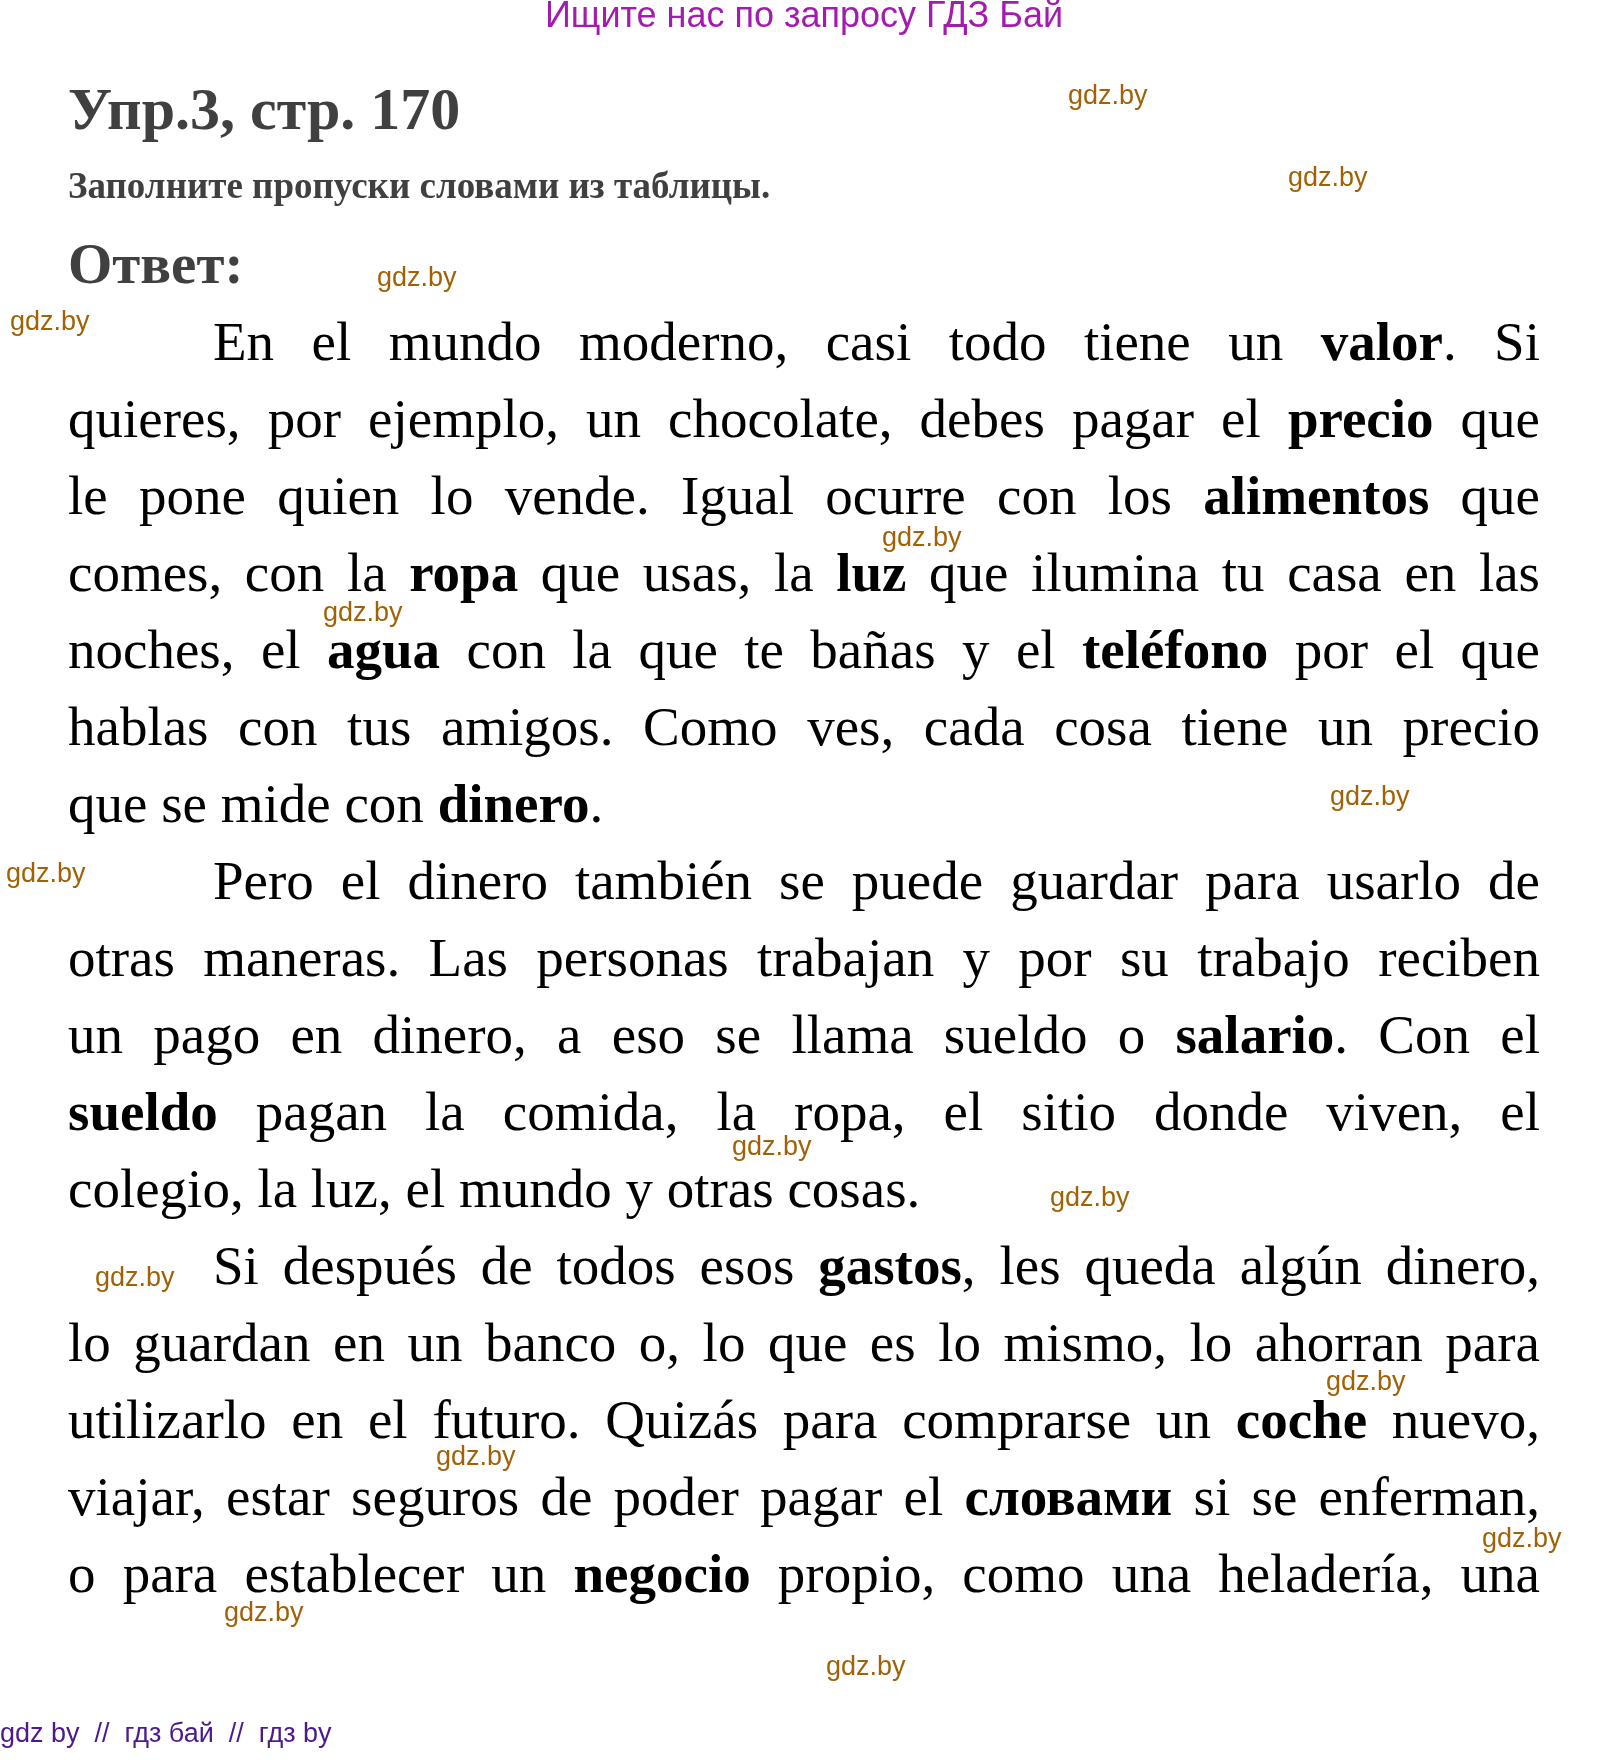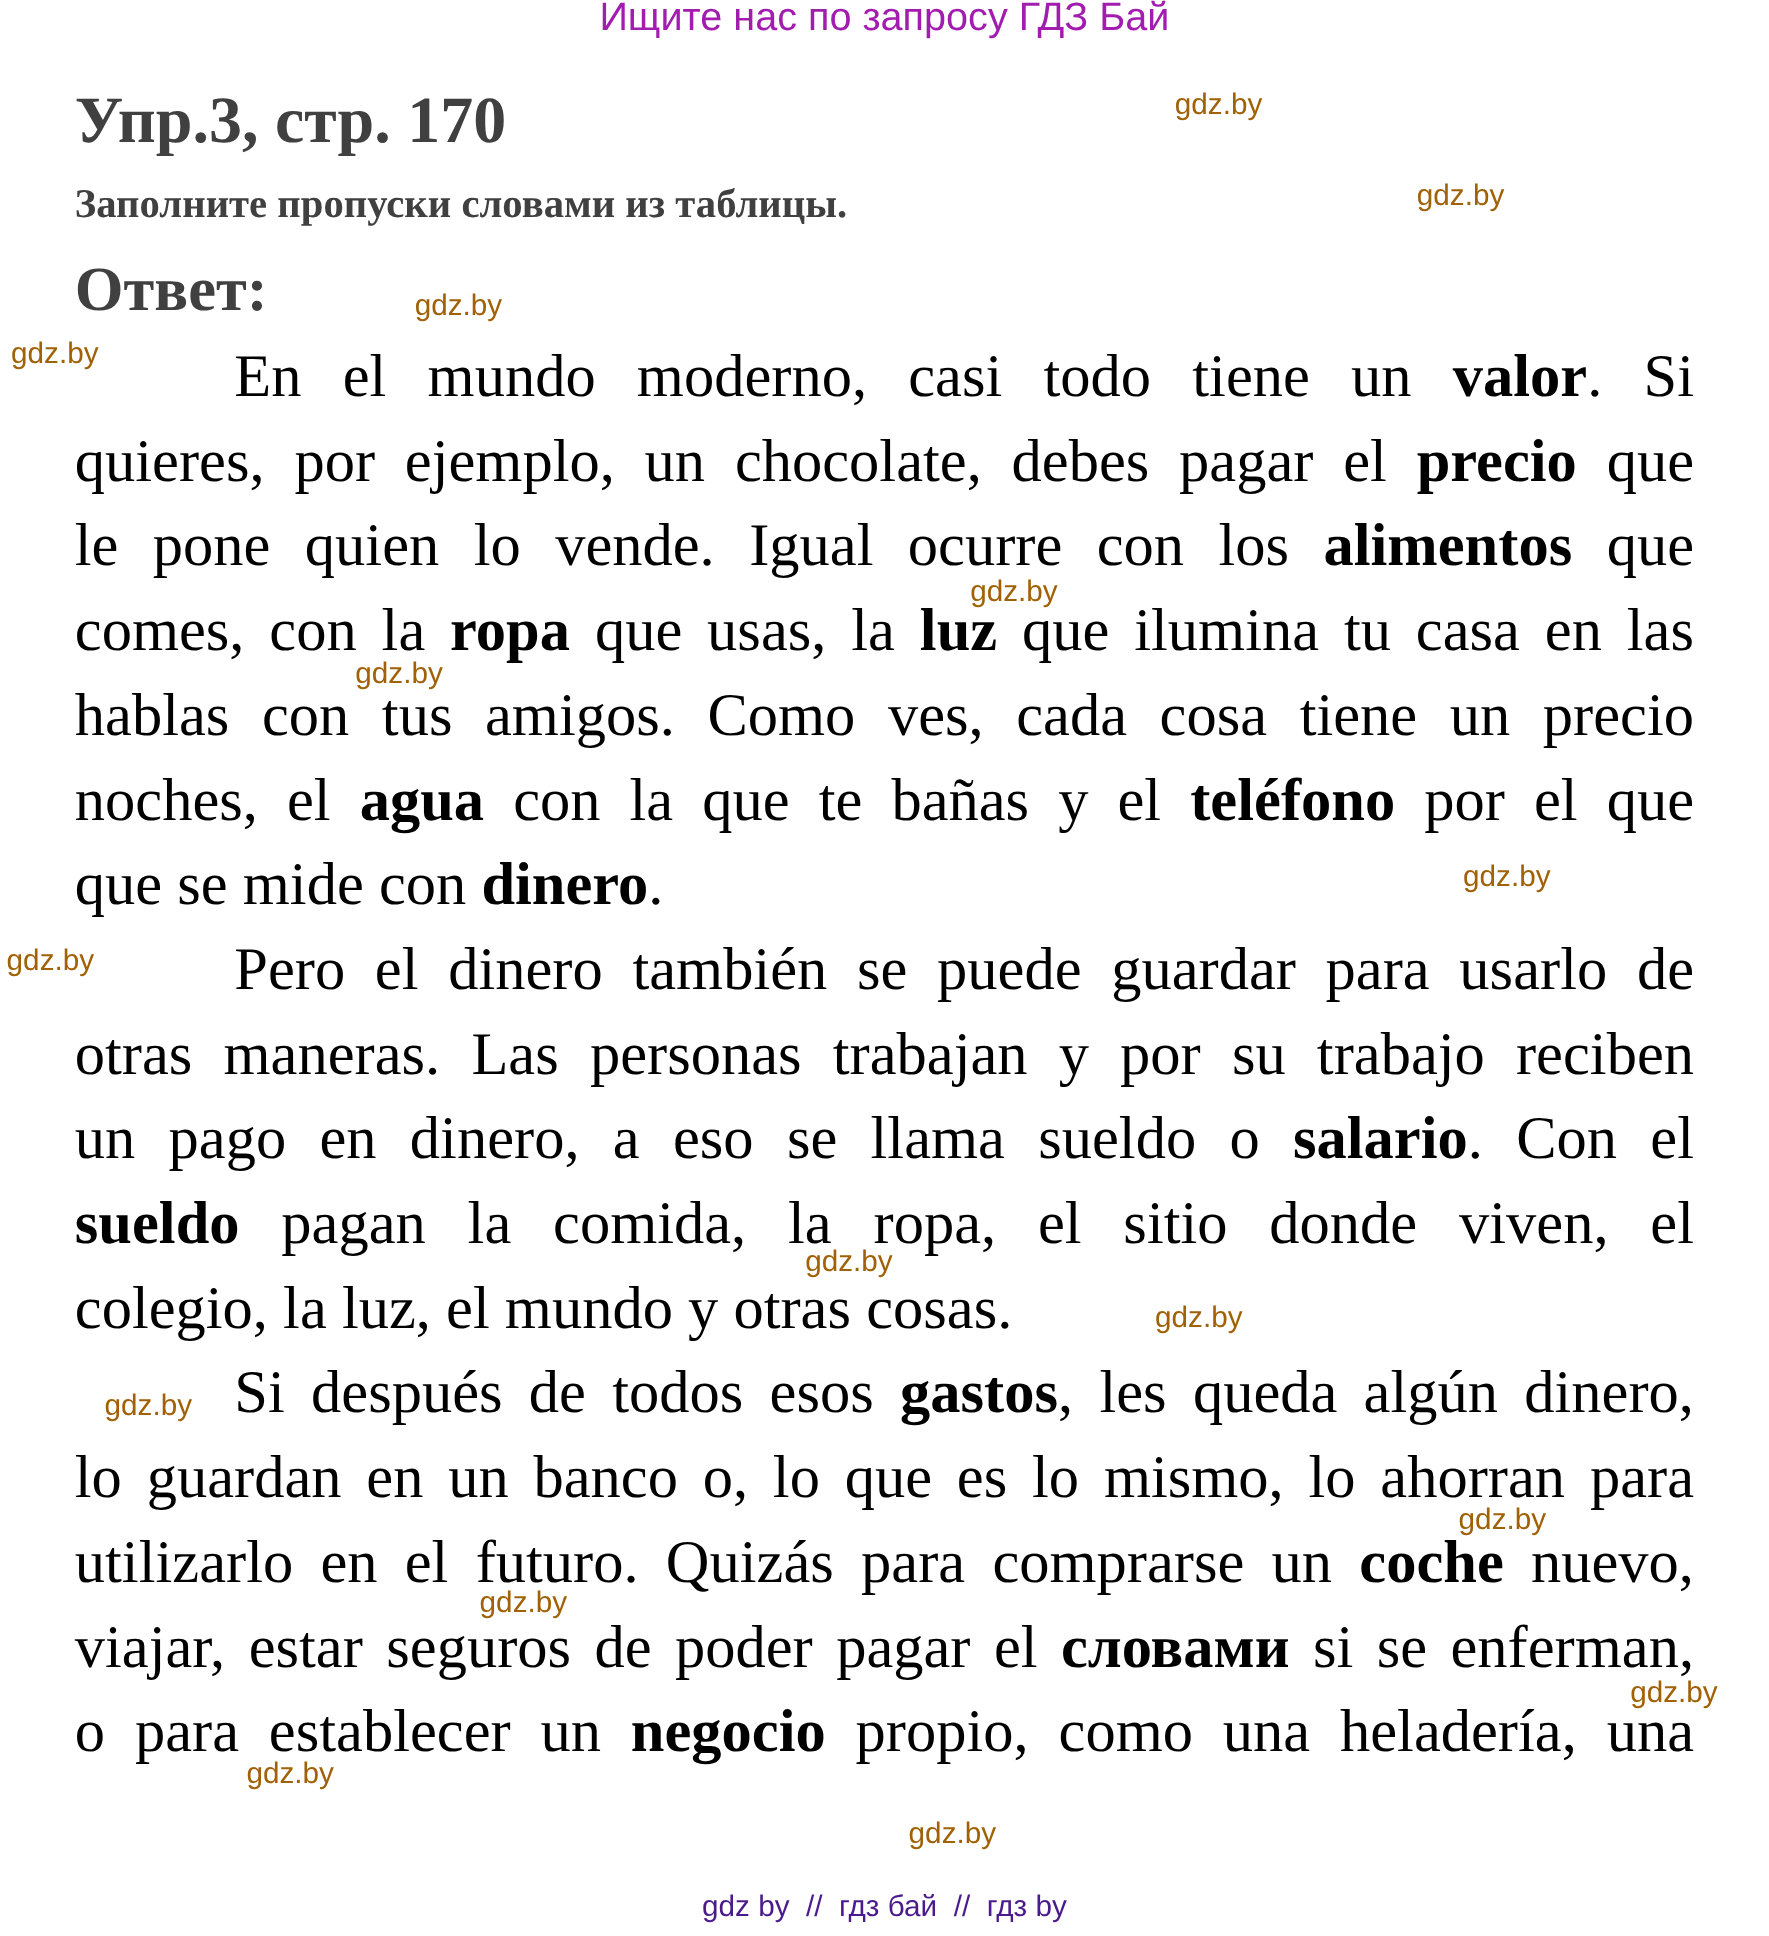--- a/index.html
+++ b/index.html
@@ -25,41 +25,41 @@
     text-align: justify; text-align-last: justify; overflow: visible;
   }
   .line.last { text-align-last: left; }
   .line.indent { padding-left: 145px; }
   .line b { font-weight: bold; }
   .wm {
     position: absolute; font-family: "Liberation Sans", sans-serif;
     font-size: 27px; line-height: 30px; color: #a16207; white-space: nowrap;
   }
   .footer {
-    position: absolute; top: 1718px; left: 0; width: 1608px; text-align: center;
+    position: absolute; top: 1718px; left: 0; width: 1608px; 
     font-family: "Liberation Sans", sans-serif; font-size: 27px; color: #4b1a8c;
     white-space: pre;
   }
 </style>
 </head>
 <body>
 
 <div class="banner">Ищите нас по запросу ГДЗ Бай</div>
 
 <div class="heading h-title">Упр.3, стр. 170</div>
 <div class="heading h-task">Заполните пропуски словами из таблицы.</div>
 <div class="heading h-answer">Ответ:</div>
 
 <div class="body-text" id="body-text">
     <div class="line indent"><span>En el mundo moderno, casi todo tiene un </span><b>valor</b><span>. Si</span></div>
     <div class="line"><span>quieres, por ejemplo, un chocolate, debes pagar el </span><b>precio</b><span> que</span></div>
     <div class="line"><span>le pone quien lo vende. Igual ocurre con los </span><b>alimentos</b><span> que</span></div>
     <div class="line"><span>comes, con la </span><b>ropa</b><span> que usas, la </span><b>luz</b><span> que ilumina tu casa en las</span></div>
+    <div class="line"><span>noches,  el </span><b>agua</b><span> con la que te bañas y el  </span><b>teléfono</b><span> por el que</span></div>
     <div class="line"><span>hablas con tus amigos. Como ves, cada cosa tiene un precio</span></div>
-    <div class="line"><span>noches,  el </span><b>agua</b><span> con la que te bañas y el  </span><b>teléfono</b><span> por el que</span></div>
     <div class="line last"><span>que se mide con </span><b>dinero</b><span>.</span></div>
     <div class="line indent"><span>Pero el dinero también se puede guardar para usarlo de</span></div>
     <div class="line"><span>otras maneras. Las personas trabajan y por su trabajo reciben</span></div>
     <div class="line"><span>un pago en dinero, a eso se llama sueldo o </span><b>salario</b><span>. Con el</span></div>
     <div class="line"><b>sueldo</b><span> pagan la comida, la ropa, el sitio donde viven, el</span></div>
     <div class="line last"><span>colegio, la luz, el mundo y otras cosas.</span></div>
     <div class="line indent"><span>Si después de todos esos </span><b>gastos</b><span>, les queda algún dinero,</span></div>
     <div class="line"><span>lo guardan en un banco o, lo que es lo mismo, lo ahorran para</span></div>
     <div class="line"><span>utilizarlo en el futuro. Quizás para comprarse un </span><b>coche</b><span> nuevo,</span></div>
     <div class="line"><span>viajar, estar seguros de poder pagar el </span><b>словами</b><span> si se enferman,</span></div>

